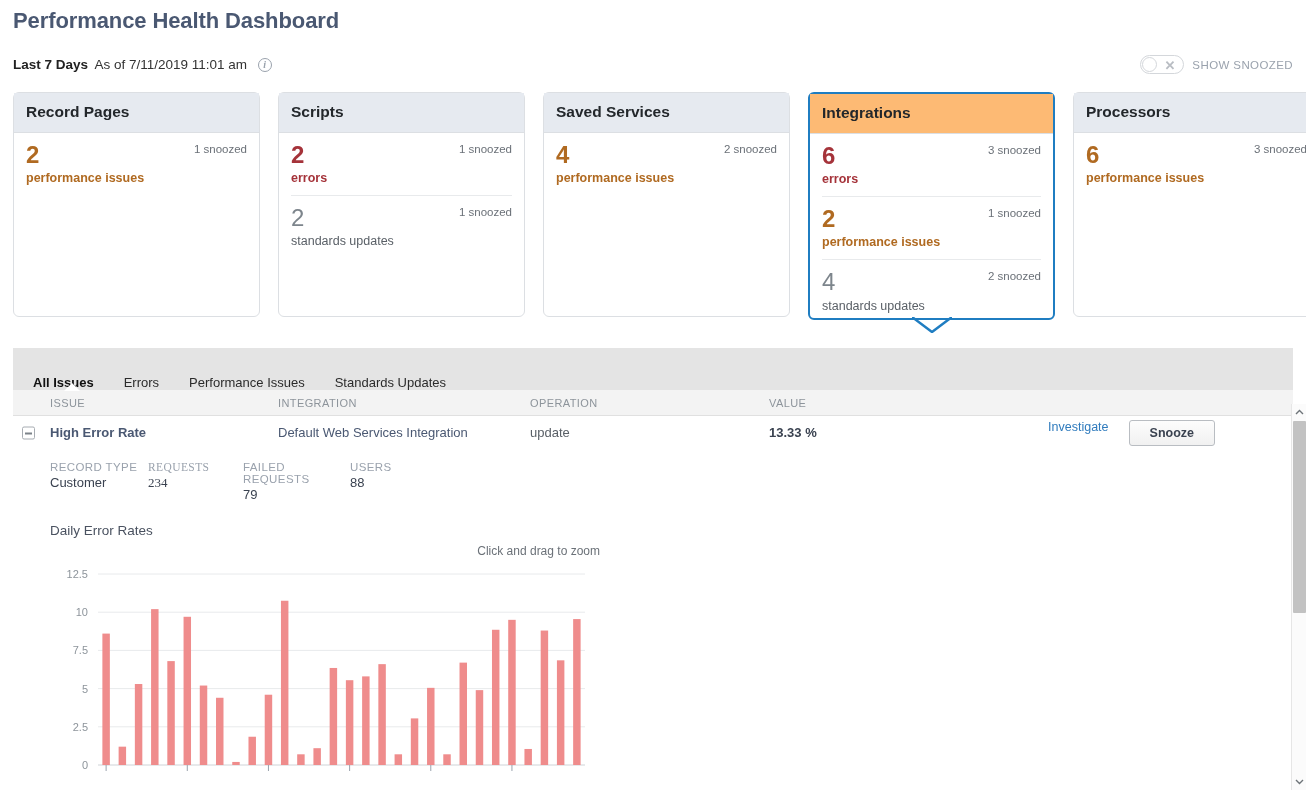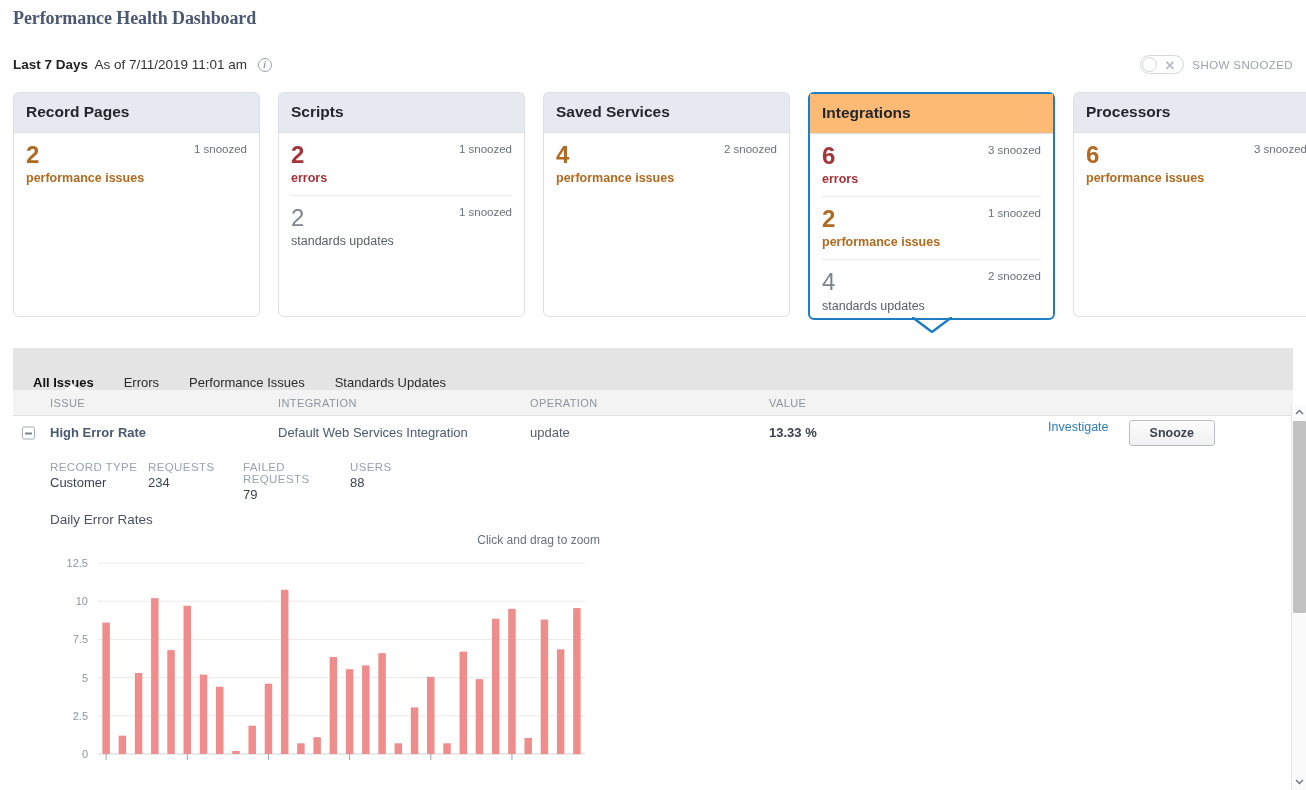--- a/index.html
+++ b/index.html
@@ -8,23 +8,22 @@
     width: 1306px; height: 790px;
     background: #ffffff;
     font-family: "Liberation Sans", sans-serif;
     overflow: hidden;
   }
   .page { position: relative; width: 1306px; height: 790px; }
 
   
   .page-title {
     position: absolute; left: 13px; top: 8px;
-    font-size: 18px; font-weight: bold; color: #4a5872;
+    font-size: 22px; font-weight: bold; color: #4a5872;
     letter-spacing: -0.1px;
-    font-family: Liberation Serif, serif;
   }
   .subbar {
     position: absolute; left: 13px; top: 55px; right: 13px; height: 22px;
   }
   .subbar .range {
     font-size: 13.5px; font-weight: bold; color: #222; vertical-align: middle;
   }
   .subbar .asof {
     font-size: 13.5px; color: #333; vertical-align: middle; margin-left: 2px;
   }
@@ -164,30 +163,30 @@
     background: linear-gradient(#fdfdfd, #f1f1f1);
     border: 1px solid #b9bdc2; border-radius: 3px;
     padding: 5px 20px; cursor: pointer;
   }
 
   
   .detail { padding: 12px 0 0 37px; }
   .fields { display: flex; }
   .field { margin-right: 0; }
   .f-recordtype { width: 98px; }
-  .f-requests { width: 95px; }
+  .f-requests { width: 95px; font-family: Liberation Serif, serif; }
   .f-failed { width: 107px; }
   .f-users { width: 100px; }
   .field .fl {
     font-size: 11.5px; color: #9aa2ad; letter-spacing: 0.4px;
     margin-bottom: 2px;
   }
   .field .fv { font-size: 13px; color: #3a4250; }
   .chart-title {
-    font-size: 13.5px; color: #4a5260; margin-top: 10px; margin-bottom: 4px;
+    font-size: 13.5px; color: #4a5260; margin-top: 21px; margin-bottom: 4px;
   }
 
   
   .chart-wrap { position: relative; width: 560px; height: 245px; margin-top: 6px; }
   .zoom-hint {
     position: absolute; right: 10px; top: 0px;
     font-size: 12px; color: #6b7178;
   }
   .chart-svg { position: absolute; left: 0; top: 18px; }
 

